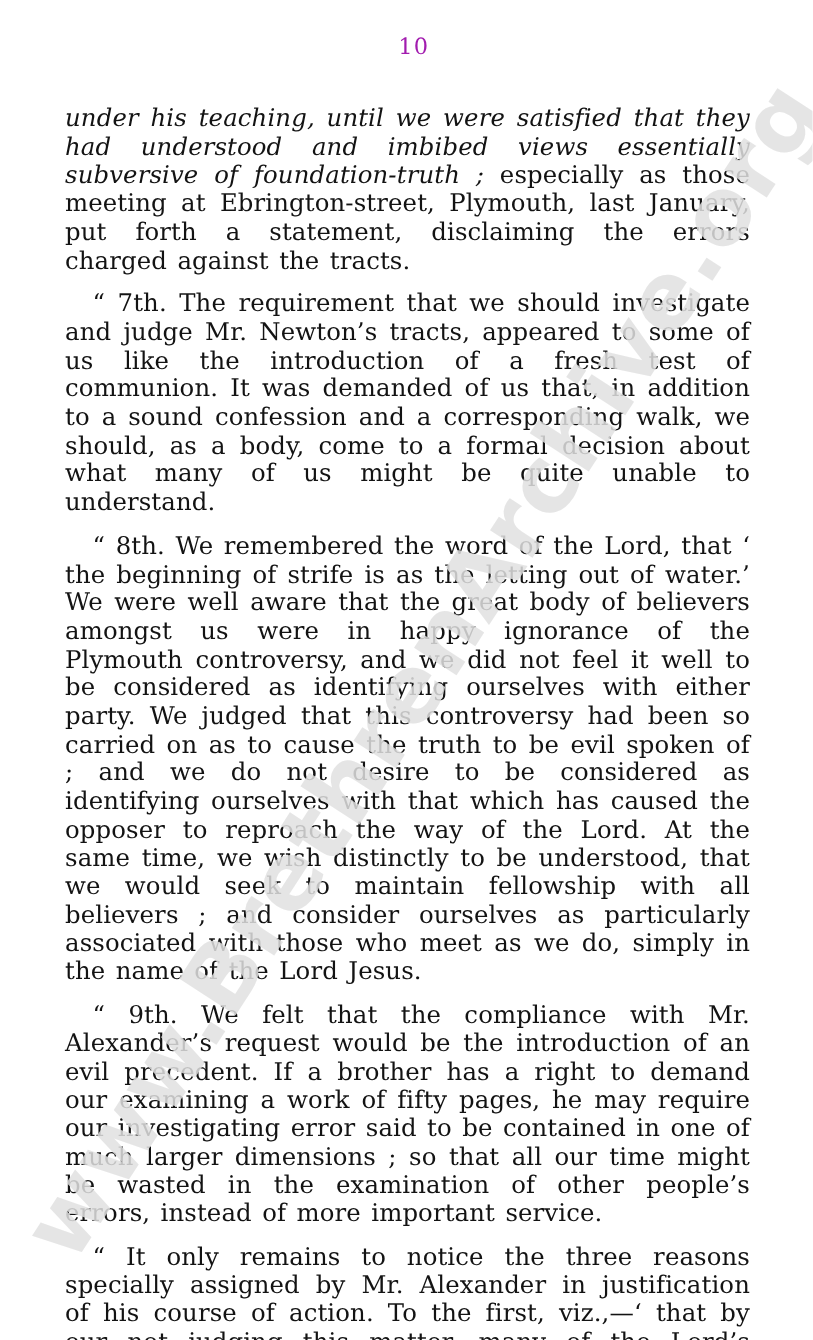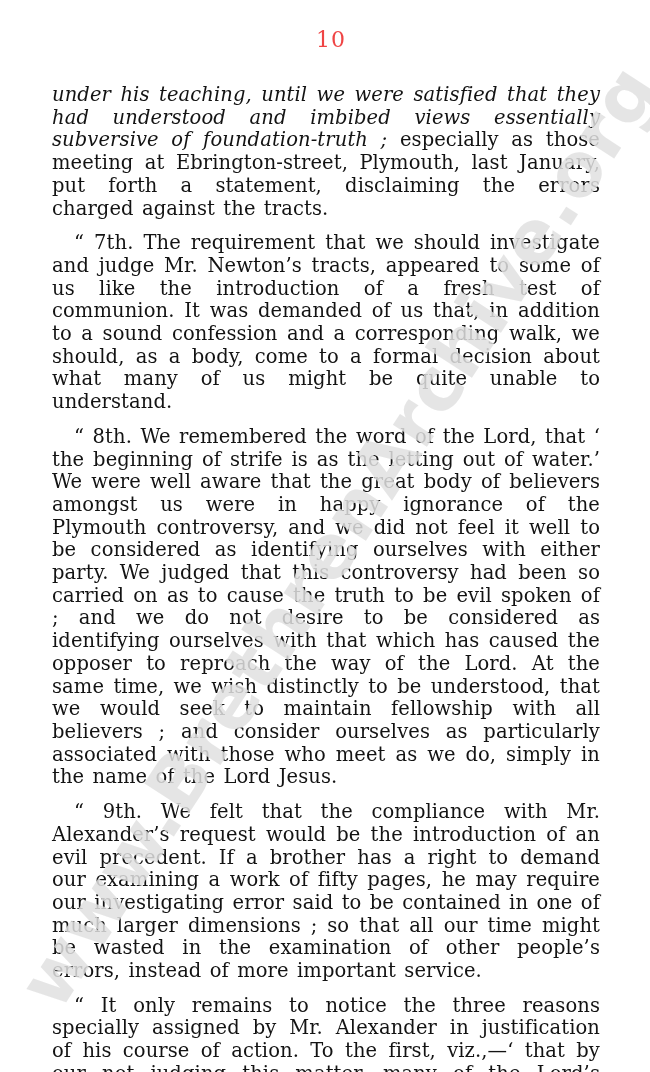--- a/index.html
+++ b/index.html
@@ -13,23 +13,23 @@
     position: relative;
     width: 650px; height: 1072px;
     background: #ffffff;
     color: #131313;
     overflow: hidden;
   }
   .folio {
     position: absolute;
     top: 27px; left: 12px; right: 0;
     text-align: center;
-    font-size: 22px;
+    font-size: 18px;
     letter-spacing: 1px;
-    color: #ef4444;
+    color: #a21caf;
   }
   .text-block {
     position: absolute;
     top: 72px; left: 40px;
     width: 572px;
     text-align: justify;
     font-size: 19.5px;
     line-height: 22.7px;
     letter-spacing: 0.1px;
     word-spacing: 2px;

